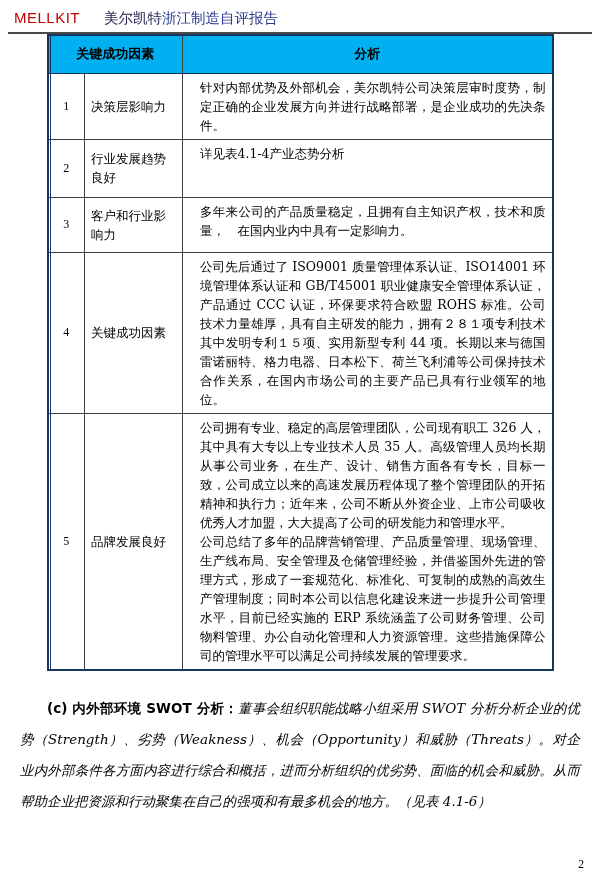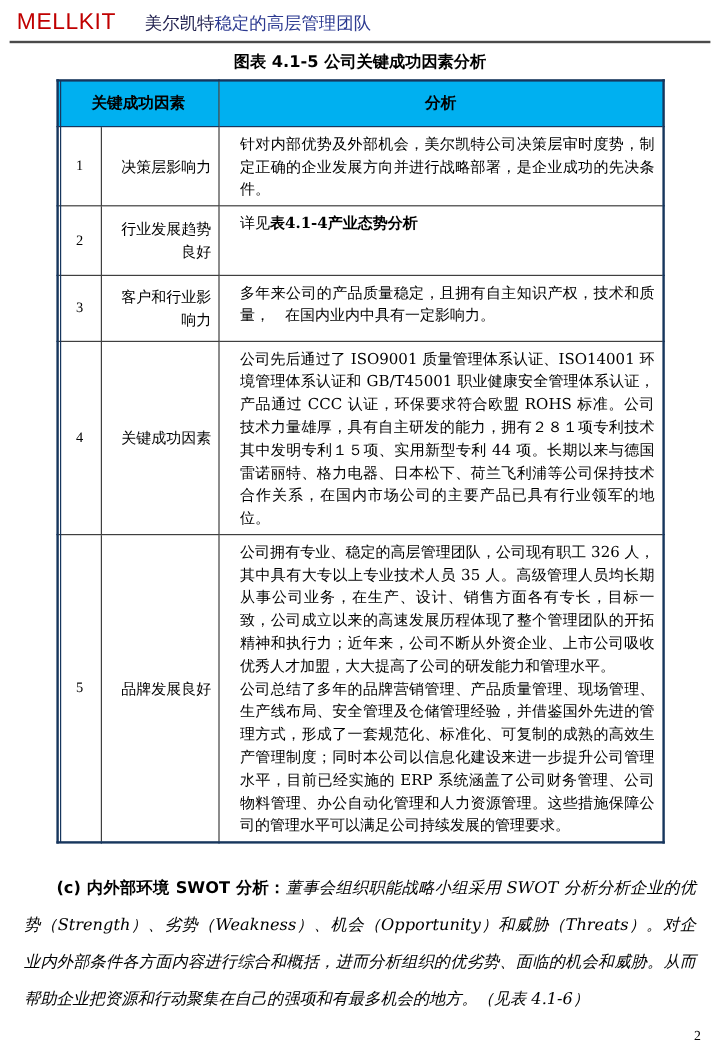--- a/index.html
+++ b/index.html
@@ -12,21 +12,21 @@
     width:600px; height:884px; position:relative; overflow:hidden;
     font-family:"DejaVu Sans", sans-serif; color:#000;
   }
   
   .hdr{
     margin:6px 8px 0 8px; padding:2px 4px 4px 6px;
     border-bottom:2px solid #4a4a4a;
     white-space:nowrap;
   }
   .hdr .brand{
-    color:var(--brand-red); font-size:19px; letter-spacing:.5px;
+    color:var(--brand-red); font-size:15px; letter-spacing:.5px;
     font-family:"Liberation Sans", sans-serif;
   }
   .hdr .brand-cn{
     color:var(--brand-cn); font-size:14.5px; margin-left:24px;
     font-family:"DejaVu Serif", serif;
   }
   .hdr .doc-title{
     color:var(--title-navy); font-size:14.5px;
     font-family:"DejaVu Serif", serif;
   }
@@ -60,31 +60,31 @@
   tr.thr th{
     font-family:"DejaVu Sans", sans-serif;
     font-weight:bold; font-size:13px; text-align:center;
     border-bottom:1.5px solid var(--table-border);
   }
   td.num{
     text-align:center; vertical-align:middle; font-size:12px;
     font-family:"Liberation Serif", serif;
   }
   td.factor{
-    text-align:right; vertical-align:middle;
+    text-align:left; vertical-align:middle;
     padding:2px 6px; line-height:19px;
   }
   td.analysis{
     vertical-align:top; text-align:left;
     padding:4px 6px 4px 17px; line-height:19px;
   }
   td.analysis .para{text-align:justify;}
   tr.r1{height:55px;} tr.r2{height:58px;} tr.r3{height:55px;}
   tr.r4{height:122px;} tr.r5{height:230px;}
-  td.analysis b{font-weight:bold;}
+  td.analysis b{font-weight:normal;}
   
   .swot{
     margin:22px 0 0 0;
     font-size:13.5px; line-height:31px; text-indent:2em; text-align:justify;
   }
   .swot .swot-h{
     font-weight:bold; font-style:normal; font-size:13.5px;
     font-family:"DejaVu Sans", sans-serif;
     margin-top:24px;
   }
@@ -96,27 +96,26 @@
     position:absolute; right:16px; bottom:14px;
     font-size:11.5px; font-family:"Liberation Serif", serif;
   }
 </style>
 </head>
 <body>
 
 <div class="page">
 
   <div class="hdr">
-    <span class="brand">MELLKIT</span><span class="brand-cn">美尔凯特</span><span class="doc-title">稳定的高层管理团队</span>
+    <span class="brand">MELLKIT</span><span class="brand-cn">美尔凯特</span><span class="doc-title">浙江制造自评报告</span>
   </div>
 
   <div class="content">
 
 
-    <div class="caption">图表 4.1-5 公司关键成功因素分析</div>
 
     <div class="table-wrap">
       <table class="kft">
         <colgroup>
             <col class="c-num">
             <col class="c-factor">
             <col class="c-analysis">
           </colgroup>
         <thead>
           <tr class="thr">

